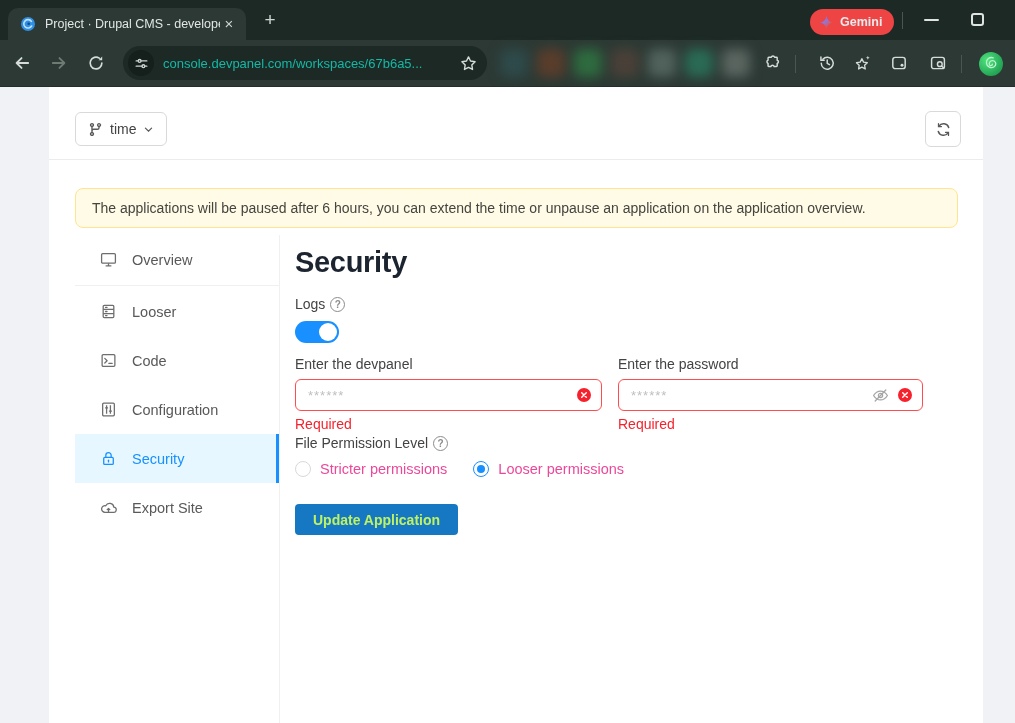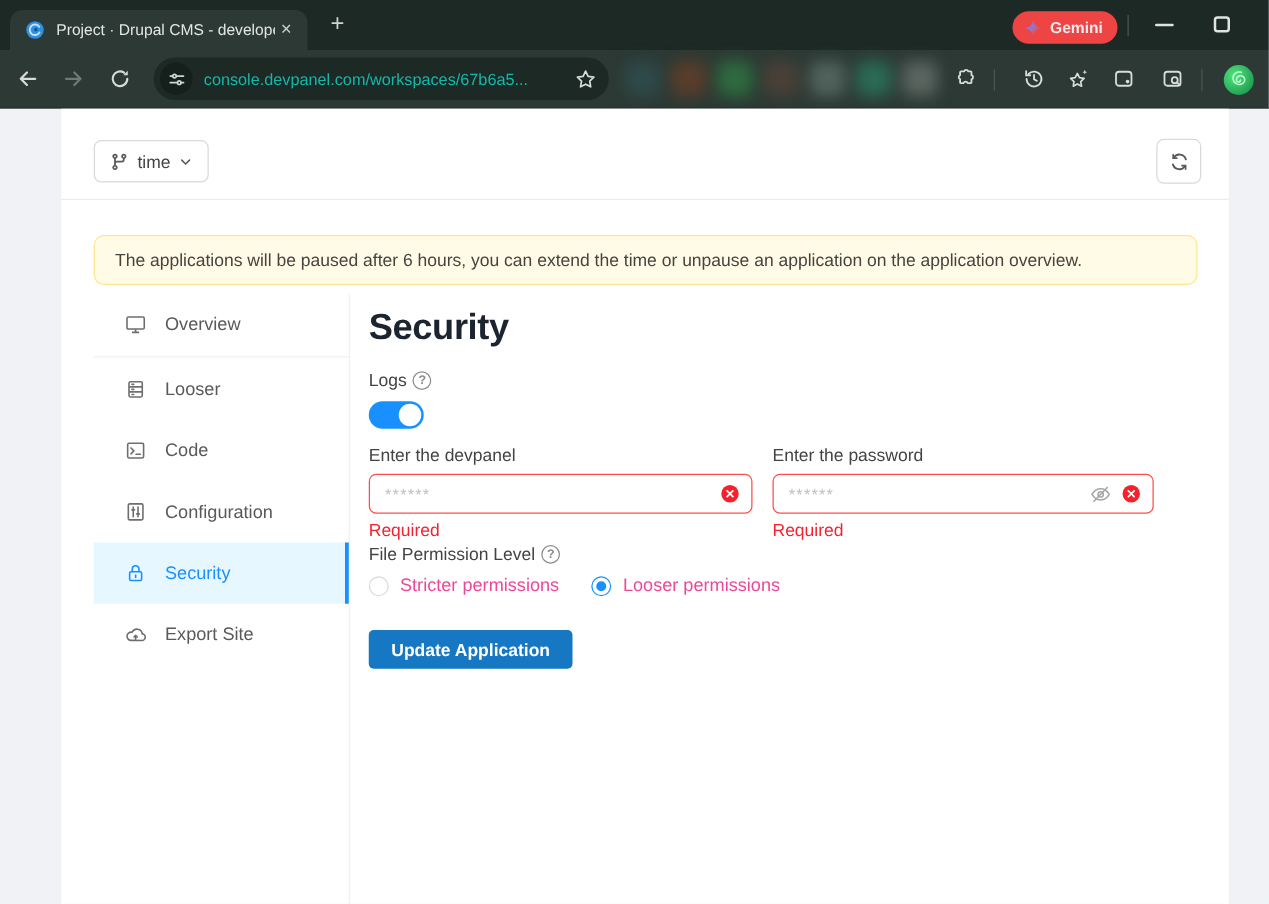--- a/index.html
+++ b/index.html
@@ -59,21 +59,21 @@
   .input-wrap input { flex:1; min-width:0; border:none; outline:none; height:100%; padding:0 6px 0 12px; font-size:13px; letter-spacing:1px; color:#434343; background:transparent; }
   .input-wrap input::placeholder { color:#bfbfbf; }
   .required { margin-top:5px; font-size:14px; color:#f5222d; }
 
   .radio-row { display:flex; align-items:center; gap:26px; margin-top:10px; }
   .radio-opt { display:flex; align-items:center; gap:9px; font-size:14.5px; color:#ec4899; cursor:pointer; }
   .radio { width:16px; height:16px; border:1px solid #d9d9d9; border-radius:50%; background:#fff; position:relative; }
   .radio.on { border-color:#1890ff; }
   .radio.on::after { content:""; position:absolute; left:3px; top:3px; width:8px; height:8px; border-radius:50%; background:#1890ff; }
 
-  .update-btn { margin-top:27px; height:31px; padding:0 18px; background:#1678c2; border:none; border-radius:4px; color:#ffffff; font-size:14px; font-weight:bold; font-family:"Liberation Sans", sans-serif; cursor:pointer; }
+  .update-btn { margin-top:27px; height:31px; padding:0 18px; background:#1678c2; border:none; border-radius:4px; color:#bef264; font-size:14px; font-weight:bold; font-family:"Liberation Sans", sans-serif; cursor:pointer; }
 </style>
 </head>
 <body>
 
 <div class="chrome">
   <div class="tabstrip">
     <div class="tab">
       <span style="display:flex;">
         <svg width="16" height="16" viewBox="0 0 16 16">
             <circle cx="8" cy="8" r="7" fill="#2f8fe0"></circle>

